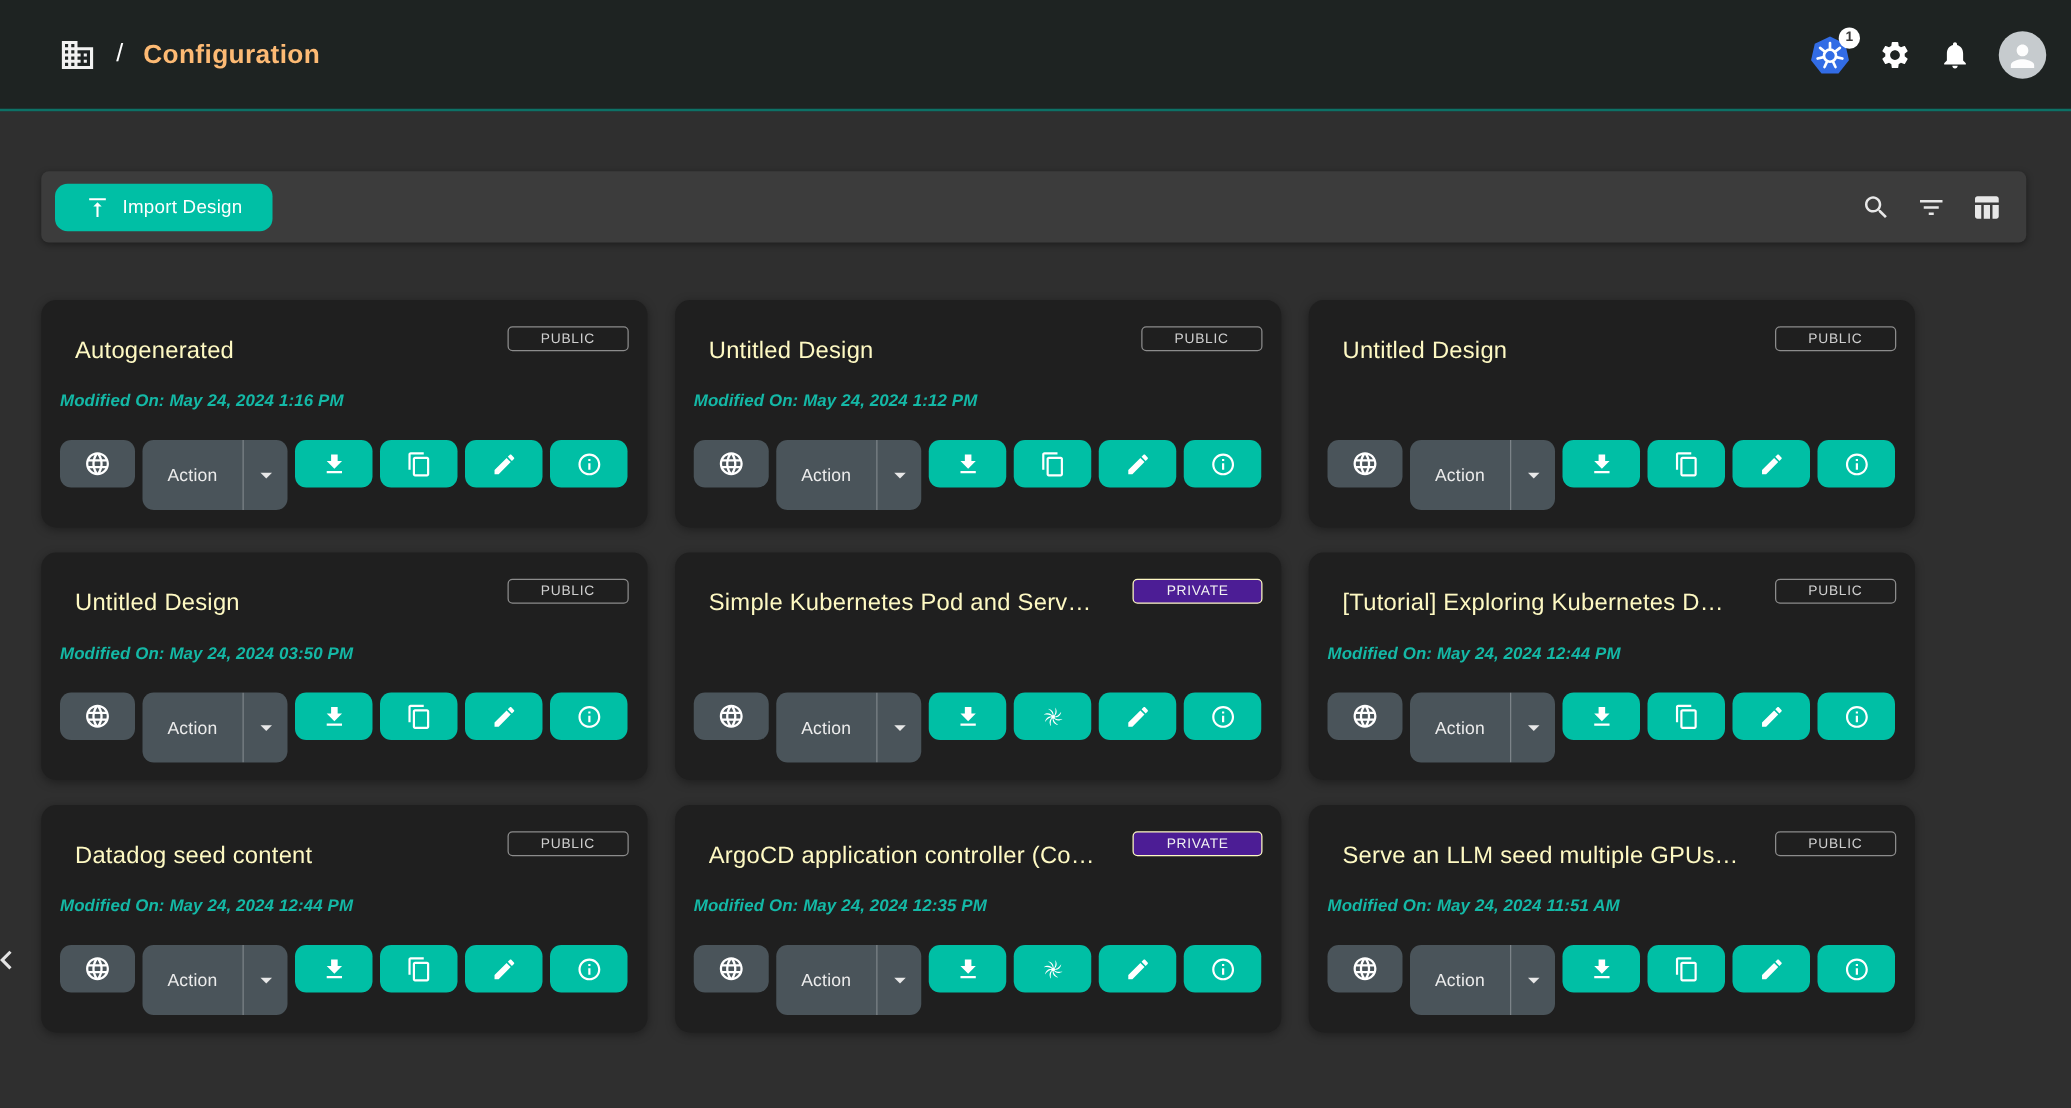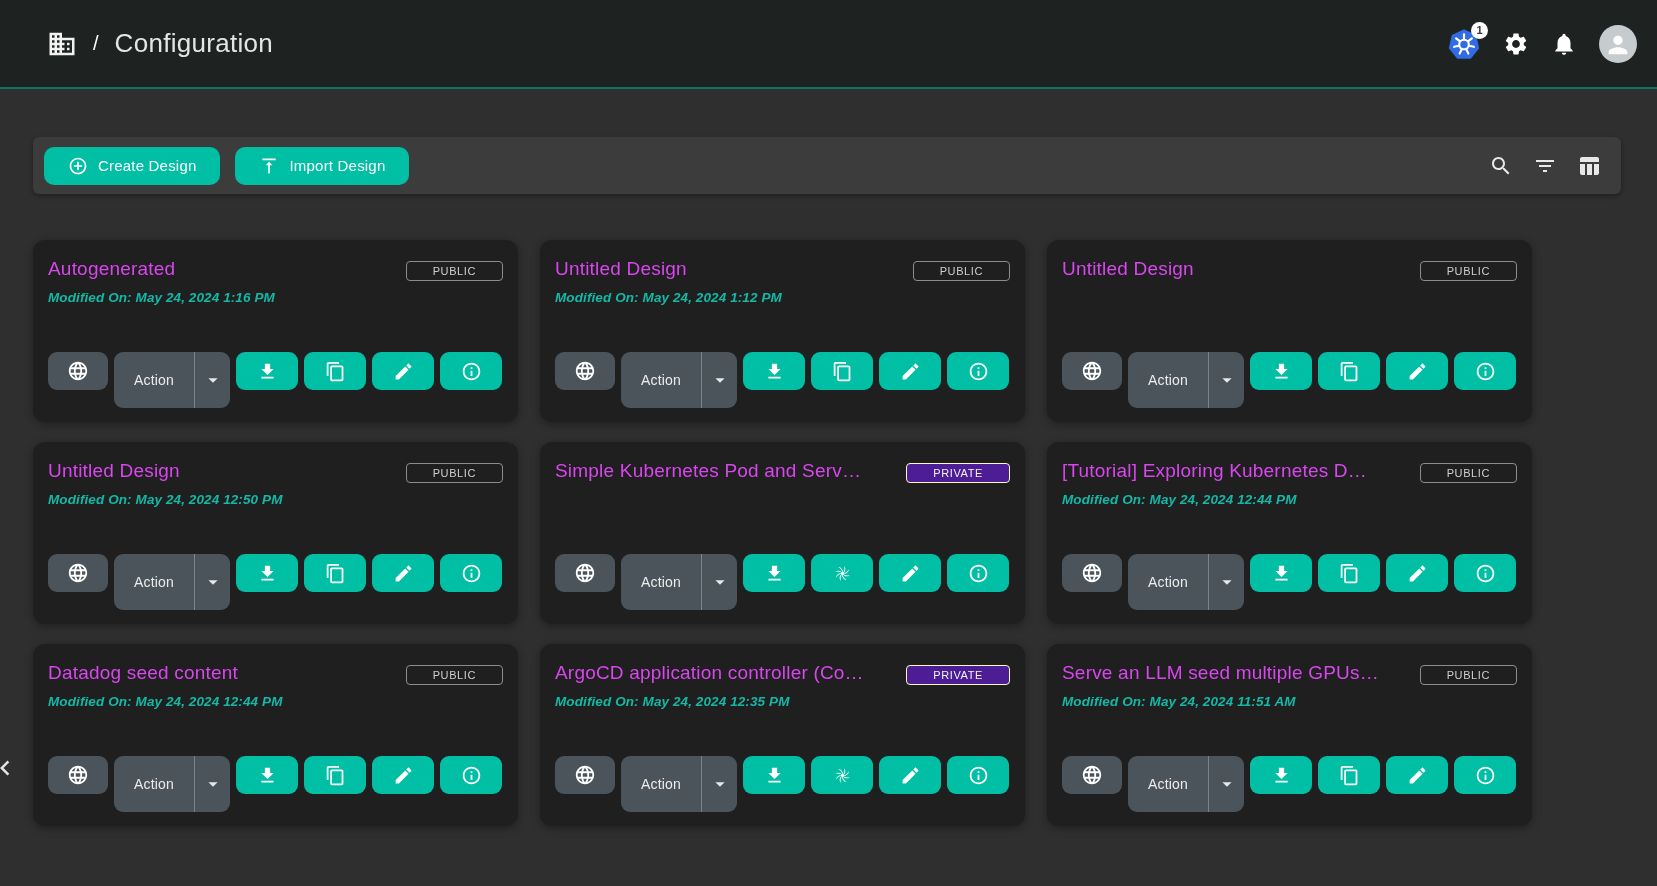--- a/index.html
+++ b/index.html
@@ -17,21 +17,21 @@
   
   .header{
     height:89px;background:var(--header-bg);
     border-bottom:2px solid rgba(0,179,159,.55);
     display:flex;align-items:center;justify-content:space-between;
     padding:0 20px 0 47px;
   }
   .header-left{display:flex;align-items:center;gap:16px;}
   .brand-icon svg{width:30px;height:30px;fill:#f2f2f2;display:block;}
   .crumb-sep{color:#fff;font-size:20px;font-weight:400;}
-  .page-title{color:#e5e5e5;font-size:26px;font-weight:400;letter-spacing:.3px;margin:0;}
+  .page-title{color:#fdba74;font-size:21px;font-weight:700;letter-spacing:.3px;margin:0;}
   .header-right{display:flex;align-items:center;gap:22px;}
   .hdr-btn{background:none;border:none;padding:0;cursor:pointer;position:relative;display:flex;align-items:center;}
   .hdr-btn svg{width:26px;height:26px;fill:#fff;display:block;}
   .k8s-btn svg.k8s{width:34px;height:34px;}
   .badge-count{
     position:absolute;top:-5px;right:-7px;min-width:17px;height:17px;border-radius:50%;
     background:#fff;color:#3a3a3a;font-size:11px;font-weight:700;
     display:flex;align-items:center;justify-content:center;padding:0 3px;
   }
   .avatar{
@@ -60,21 +60,21 @@
     position:absolute;left:33px;top:240px;
     display:grid;grid-template-columns:repeat(3,485px);column-gap:22px;row-gap:20px;
   }
   .card{
     width:485px;height:182px;background:var(--card-bg);border-radius:12px;
     padding:18px 15px 14px;position:relative;box-shadow:0 2px 8px rgba(0,0,0,.35);
     cursor:pointer;
   }
   .card-head{display:flex;justify-content:space-between;align-items:flex-start;gap:10px;}
   .card-title{
-    margin:0;color:#d946ef;font-size:19px;font-weight:500;letter-spacing:.2px;
+    margin:12px;color:#fef9c3;font-size:19px;font-weight:500;letter-spacing:.2px;
     white-space:nowrap;overflow:hidden;max-width:385px;
   }
   .badge{
     font-size:11px;letter-spacing:.6px;padding:3px 26px;border-radius:4px;margin-top:3px;
     white-space:nowrap;
   }
   .badge.public{border:1px solid #8c8c8c;color:#cfcfcf;background:transparent;}
   .badge.private{border:1px solid #fef9c3;background:#4c1d95;color:#f2f2f2;}
   .card-modified{
     margin:9px 0 0;color:#14b8a6;font-size:13.5px;font-style:italic;font-weight:700;
@@ -152,26 +152,20 @@
       <svg viewBox="0 0 24 24">
           <path d="M12 12c2.21 0 4-1.79 4-4s-1.79-4-4-4-4 1.79-4 4 1.79 4 4 4zm0 2c-2.67 0-8 1.34-8 4v2h16v-2c0-2.66-5.33-4-8-4z"></path>
         </svg>
     </button>
   </div>
 </header>
 
 <div class="toolbar">
   <button class="toolbar-btn">
     <svg viewBox="0 0 24 24">
-        <path d="M13 7h-2v4H7v2h4v4h2v-4h4v-2h-4V7zm-1-5C6.48 2 2 6.48 2 12s4.48 10 10 10 10-4.48 10-10S17.52 2 12 2zm0 18c-4.41 0-8-3.59-8-8s3.59-8 8-8 8 3.59 8 8-3.59 8-8 8z"></path>
-      </svg>
-    <span>Create Design</span>
-  </button>
-  <button class="toolbar-btn">
-    <svg viewBox="0 0 24 24">
         <path d="M8 11h3v10h2V11h3l-4-4-4 4zM4 3v2h16V3H4z"></path>
       </svg>
     <span>Import Design</span>
   </button>
   <div class="toolbar-right">
     <button class="tool-icon">
       <svg viewBox="0 0 24 24">
           <path d="M15.5 14h-.79l-.28-.27C15.41 12.59 16 11.11 16 9.5 16 5.91 13.09 3 9.5 3S3 5.91 3 9.5 5.91 16 9.5 16c1.61 0 3.09-.59 4.23-1.57l.27.28v.79l5 4.99L20.49 19l-4.99-5zm-6 0C7.01 14 5 11.99 5 9.5S7.01 5 9.5 5 14 7.01 14 9.5 11.99 14 9.5 14z"></path>
         </svg>
     </button>
@@ -318,21 +312,21 @@
           </svg>
       </button>
     </div>
   </article>
 
   <article class="card">
     <div class="card-head">
       <h3 class="card-title">Untitled Design</h3>
       <span class="badge public">PUBLIC</span>
     </div>
-    <p class="card-modified">Modified On: May 24, 2024 12:50 PM</p>
+    <p class="card-modified">Modified On: May 24, 2024 03:50 PM</p>
     <div class="card-actions">
       <button class="abtn dark">
         <svg viewBox="0 0 24 24">
             <path d="M11.99 2C6.47 2 2 6.48 2 12s4.47 10 9.99 10C17.52 22 22 17.52 22 12S17.52 2 11.99 2zM18.92 8h-2.95c-.32-1.25-.78-2.45-1.38-3.56 1.84.63 3.37 1.91 4.33 3.56zM12 4.04c.83 1.2 1.48 2.53 1.91 3.96h-3.82c.43-1.43 1.08-2.76 1.91-3.96zM4.26 14C4.1 13.36 4 12.69 4 12s.1-1.36.26-2h3.38c-.08.66-.14 1.32-.14 2 0 .68.06 1.34.14 2H4.26zm.82 2h2.95c.32 1.25.78 2.45 1.38 3.56-1.84-.63-3.37-1.9-4.33-3.56zm2.95-8H5.08c.96-1.66 2.49-2.93 4.33-3.56C8.81 5.55 8.35 6.75 8.03 8zM12 19.96c-.83-1.2-1.48-2.53-1.91-3.96h3.82c-.43 1.43-1.08 2.76-1.91 3.96zM14.34 14H9.66c-.09-.66-.16-1.32-.16-2 0-.68.07-1.35.16-2h4.68c.09.65.16 1.32.16 2 0 .68-.07 1.34-.16 2zm.25 5.56c.6-1.11 1.06-2.31 1.38-3.56h2.95c-.96 1.65-2.49 2.93-4.33 3.56zM16.36 14c.08-.66.14-1.32.14-2 0-.68-.06-1.34-.14-2h3.38c.16.64.26 1.31.26 2s-.1 1.36-.26 2h-3.38z"></path>
           </svg>
       </button>
       <div class="split">
         <button class="split-main">Action</button>
         <button class="split-caret">
           <svg viewBox="0 0 24 24">

